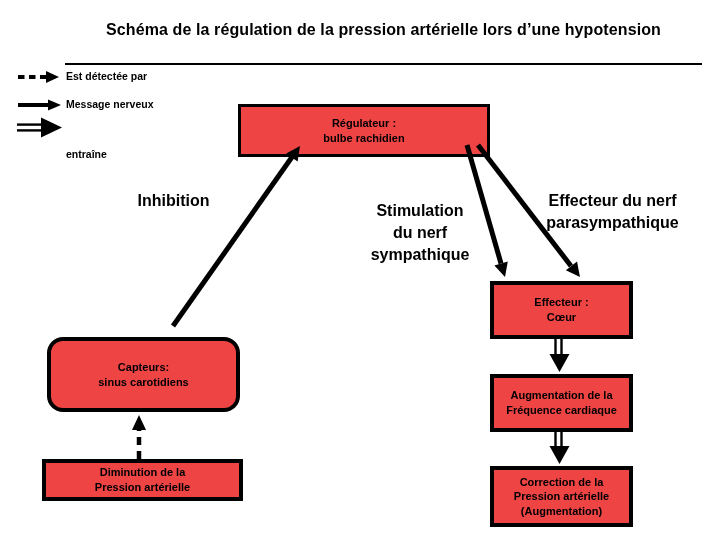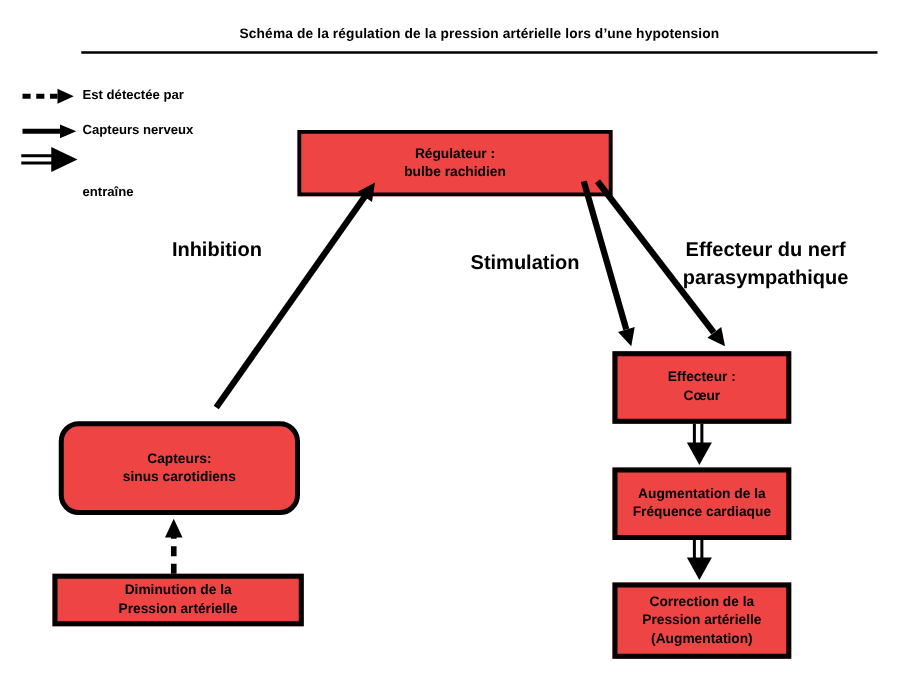--- a/index.html
+++ b/index.html
@@ -3,22 +3,22 @@
 <meta charset="utf-8">
 <style>
   html,body { margin:0; padding:0; background:#ffffff; }
   .canvas {
     position:relative; width:720px; height:540px; background:#ffffff;
     font-family:"Liberation Sans", sans-serif; font-weight:bold; color:#000;
     overflow:hidden;
   }
   .title {
     position:absolute; left:65px; top:21px; width:637px;
-    text-align:center; font-size:11px; letter-spacing:.1px;
-    padding-bottom:8px; border-bottom:2px solid #000;
+    text-align:center; font-size:16px; letter-spacing:.1px;
+    padding-bottom:24px; border-bottom:2px solid #000;
   }
   .legend-label {
     position:absolute; left:66px; font-size:10.5px; white-space:nowrap;
   }
   #legend-label-detected { top:70px; }
   #legend-label-nerve    { top:98px; }
   #legend-label-causes   { top:121px;margin-top:27px; }
 
   .box {
     position:absolute; box-sizing:border-box; background:#ef4444;
@@ -43,21 +43,21 @@
   .overlay { position:absolute; left:0; top:0; pointer-events:none; }
 </style>
 </head>
 <body>
 
 <div class="canvas">
 
   <div class="title">Schéma de la régulation de la pression artérielle lors d’une hypotension</div>
 
   <div class="legend-label" id="legend-label-detected">Est détectée par</div>
-  <div class="legend-label" id="legend-label-nerve">Capteurs nerveux</div>
+  <div class="legend-label" id="legend-label-nerve">Message nerveux</div>
   <div class="legend-label" id="legend-label-causes">entraîne</div>
 
   <div class="box" id="box-regulator">
     <span>Régulateur :</span>
     <span>bulbe rachidien</span>
   </div>
 
   <div class="box" id="box-sensors">
     <span>Capteurs:</span>
     <span>sinus carotidiens</span>
@@ -82,20 +82,21 @@
     <span>Correction de la</span>
     <span>Pression artérielle</span>
     <span>(Augmentation)</span>
   </div>
 
   <div class="edge-label" id="label-hering">
     <span>Inhibition</span>
   </div>
   <div class="edge-label" id="label-sympathetic">
     <span>Stimulation</span>
+    <span>du nerf sympathique</span>
   </div>
   <div class="edge-label" id="label-parasympathetic">
     <span>Effecteur du nerf</span>
     <span>parasympathique</span>
   </div>
 
   <svg class="overlay" width="720" height="540" viewBox="0 0 720 540">
 
     <g stroke="#000" fill="#000">
       <line x1="18" y1="77" x2="46" y2="77" stroke-width="4" stroke-dasharray="6.5 4.5"></line>

